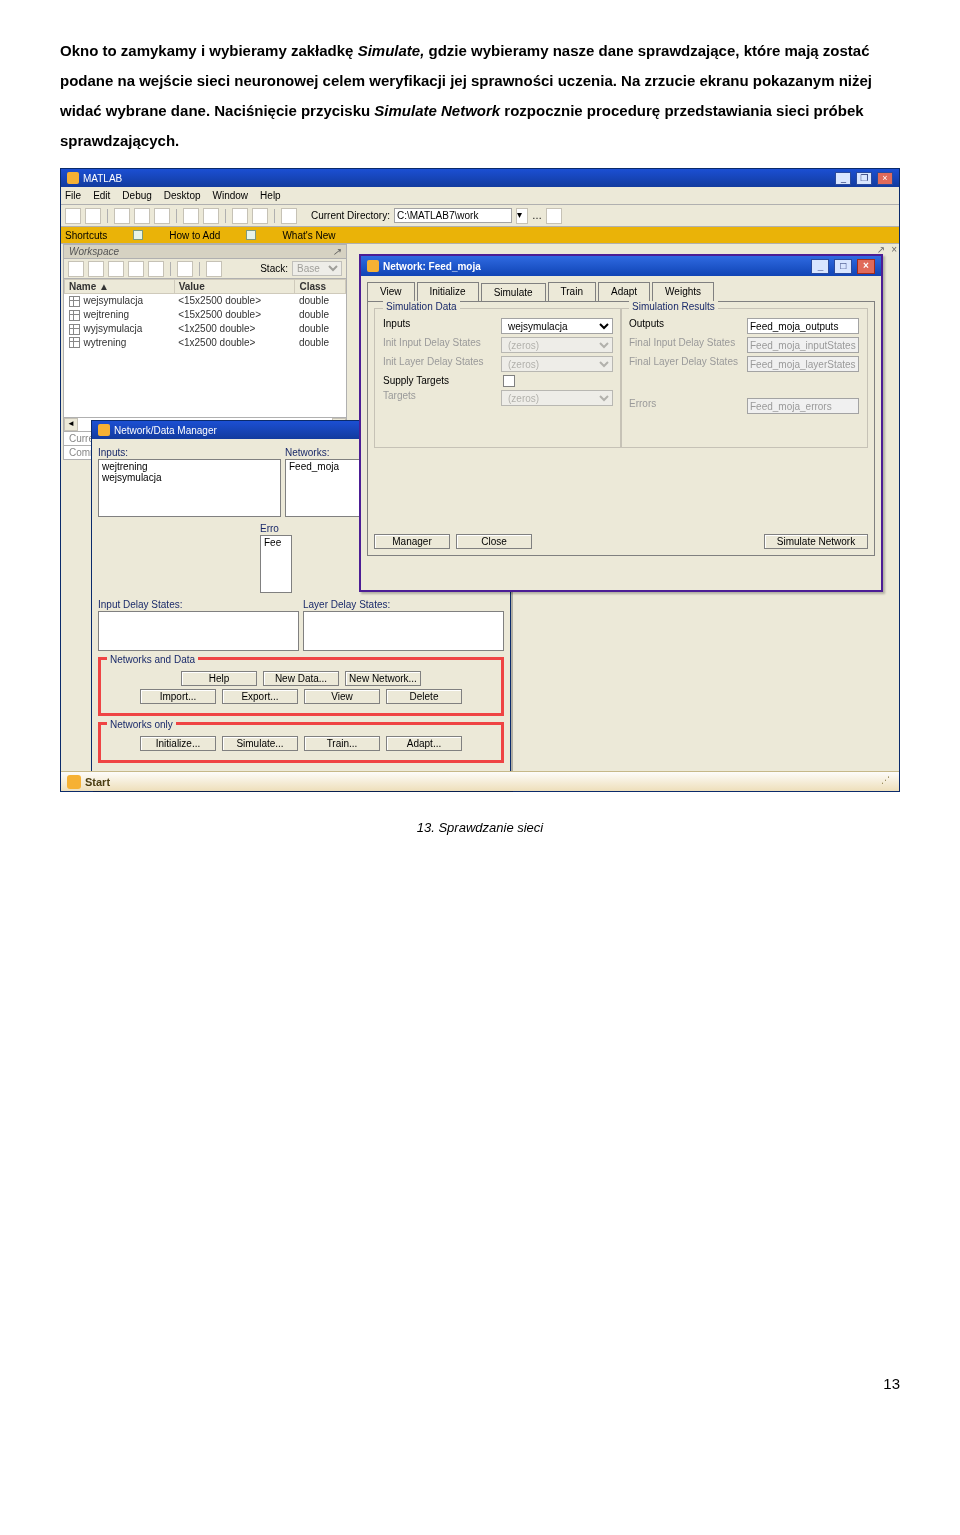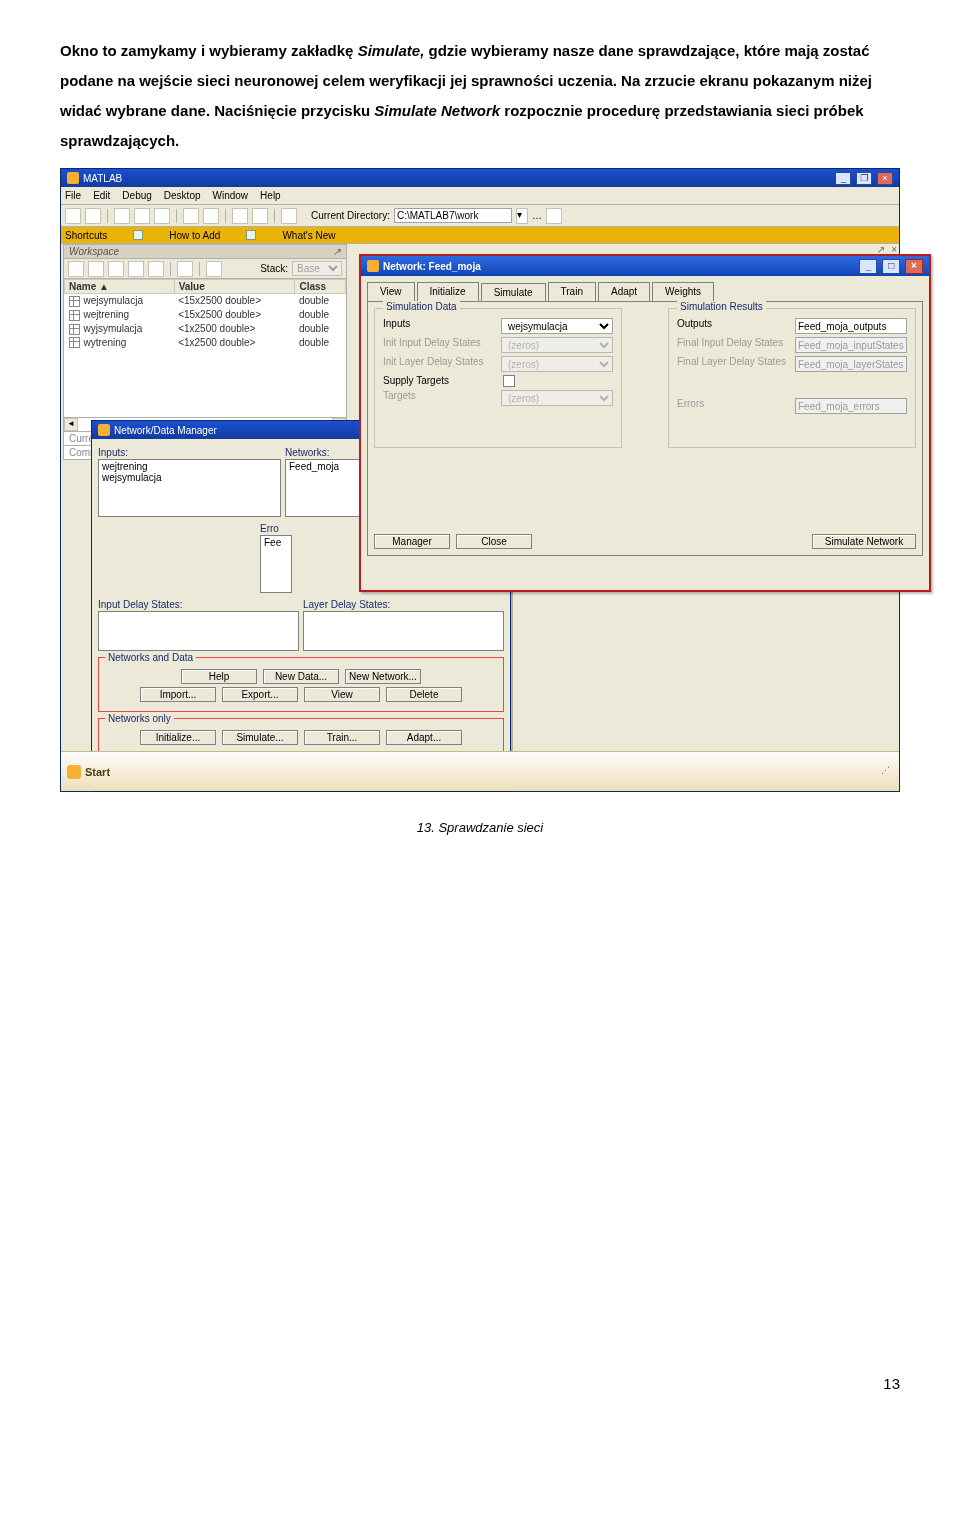--- a/index.html
+++ b/index.html
@@ -47,27 +47,27 @@
   
   .mgr{position:absolute;left:30px;top:176px;width:420px;height:370px;background:#ece9d8;border:1px solid #0a2a6b;box-shadow:2px 2px 0 rgba(0,0,0,.25);}
   .mgr-title{background:linear-gradient(#1b4fd3,#123b9e);color:#fff;padding:2px 6px;display:flex;align-items:center;height:18px;}
   .mgr-title .icon{display:inline-block;width:12px;height:12px;background:#f6b134;margin-right:4px;border-radius:2px;}
   .mgr-body{padding:6px;font-size:10px;}
   .cols{display:flex;gap:4px;}
   .col{flex:1;}
   .lst{border:1px solid #808080;background:#fff;height:58px;overflow:hidden;padding:1px;}
   .lst div{padding:0 2px;}
   .sec-label{color:#1a2a6a;margin:2px 0 1px;}
-  .section-netdata{border:1px solid #ef4444;padding:6px;margin-top:6px;}
+  .section-netdata{border:3px solid #ef4444;padding:6px;margin-top:6px;}
   .section-netdata .title{color:#1a2a6a;position:relative;top:-12px;background:#ece9d8;padding:0 3px;font-size:10px;}
   .btn-row{display:flex;gap:6px;justify-content:center;margin:3px 0;}
   .wbtn{border:1px solid #808080;background:#ece9d8;padding:1px 0;min-width:76px;text-align:center;font-size:10px;box-shadow:1px 1px 0 #fff inset;cursor:default;}
 
   
-  .net{position:absolute;left:298px;top:10px;width:572px;height:338px;background:#ece9d8;border:2px solid #b91c1c;z-index:5;box-shadow:2px 2px 2px rgba(0,0,0,.25);}
+  .net{position:absolute;left:298px;top:10px;width:524px;height:338px;background:#ece9d8;border:2px solid #4c1d95;z-index:5;box-shadow:2px 2px 2px rgba(0,0,0,.25);}
   .net-title{background:linear-gradient(#2f6ae1,#1044b5);color:#fff;padding:2px 6px;display:flex;align-items:center;height:20px;font-weight:bold;}
   .net-title .icon{display:inline-block;width:12px;height:12px;background:#f6b134;margin-right:4px;border-radius:2px;}
   .net-title .spacer{flex:1;}
   .net-title .winbtns span{display:inline-block;width:18px;height:15px;background:#d9e6ff;border:1px solid #2b4a9b;margin-left:2px;text-align:center;line-height:12px;font-size:10px;color:#1a2a6a;}
   .net-title .winbtns .close{background:#e06a5a;color:#fff;border-color:#a02a1a;}
   .tabs{display:flex;padding:6px 6px 0;gap:0;}
   .tab{border:1px solid #808080;border-bottom:none;background:#ece9d8;padding:3px 12px;font-size:10px;cursor:default;margin-right:2px;}
   .tab.active{background:#ece9d8;position:relative;top:1px;border-bottom:1px solid #ece9d8;}
   .tabcontent{border:1px solid #808080;margin:0 6px 6px;padding:8px;background:#ece9d8;height:255px;position:relative;}
   .grp{border:1px solid #c6c2b6;padding:6px 8px;position:absolute;top:6px;}
@@ -78,21 +78,21 @@
   .field-row .lbl{flex:1;}
   .field-row .lbl.dim{color:#9a9a9a;}
   .field-row input[type=text],.field-row select{width:112px;height:16px;font-size:10px;border:1px solid #a3a3a3;padding:0 2px;background:#fff;}
   .field-row input[disabled],.field-row select[disabled]{background:#f0f0f0;color:#9a9a9a;}
   .chk{width:12px;height:12px;border:1px solid #808080;background:#fff;margin-left:0;}
   .footer-btns{position:absolute;bottom:6px;left:6px;right:6px;display:flex;gap:6px;}
   .footer-btns .spacer{flex:1;}
 
   .right-icons{position:absolute;right:2px;top:0;width:26px;height:14px;display:flex;justify-content:flex-end;gap:6px;color:#666;font-size:10px;}
 
-  .taskbar{position:absolute;left:0;right:0;bottom:0;height:40px;background:linear-gradient(#fdfcfa,#eedfba);border-top:1px solid #c6b889;display:flex;align-items:center;padding:8px 4px;}
+  .taskbar{position:absolute;left:0;right:0;bottom:0;height:20px;background:linear-gradient(#fdfcfa,#eedfba);border-top:1px solid #c6b889;display:flex;align-items:center;padding:8px 4px;}
   .start{display:flex;align-items:center;gap:4px;font-weight:bold;color:#4a3c10;font-size:11px;padding-left:2px;}
   .start .icon{display:inline-block;width:14px;height:14px;background:#f6b134;border-radius:3px;}
   .taskbar .spacer{flex:1;}
   .tray{width:14px;height:14px;font-size:9px;color:#7a6a30;}
   .page-num{text-align:right;font-size:15px;margin-top:540px;}
 </style>
 </head>
 <body>
 
 <div class="para">

